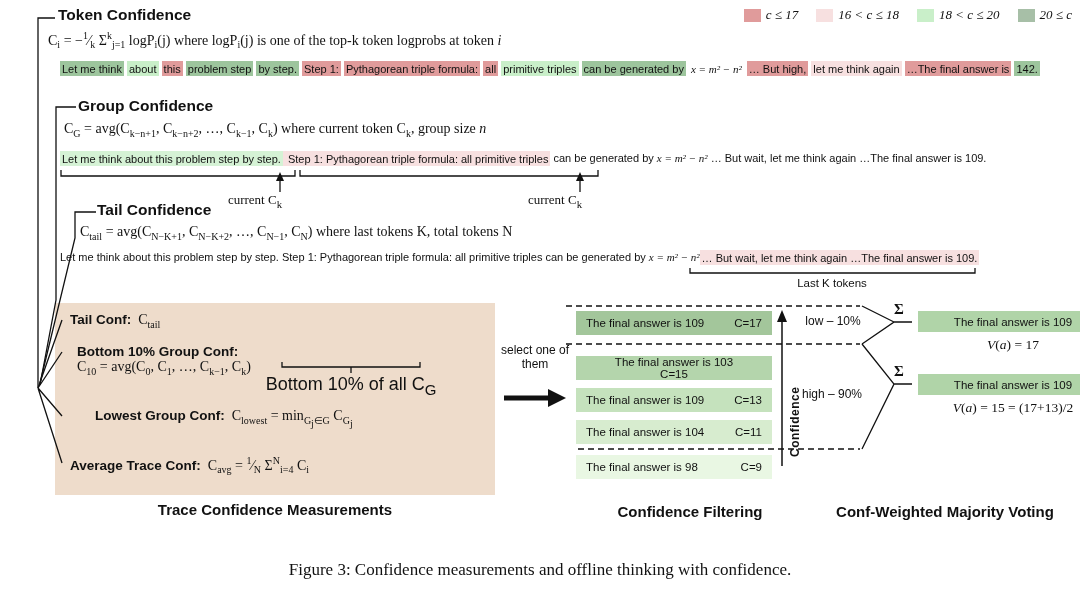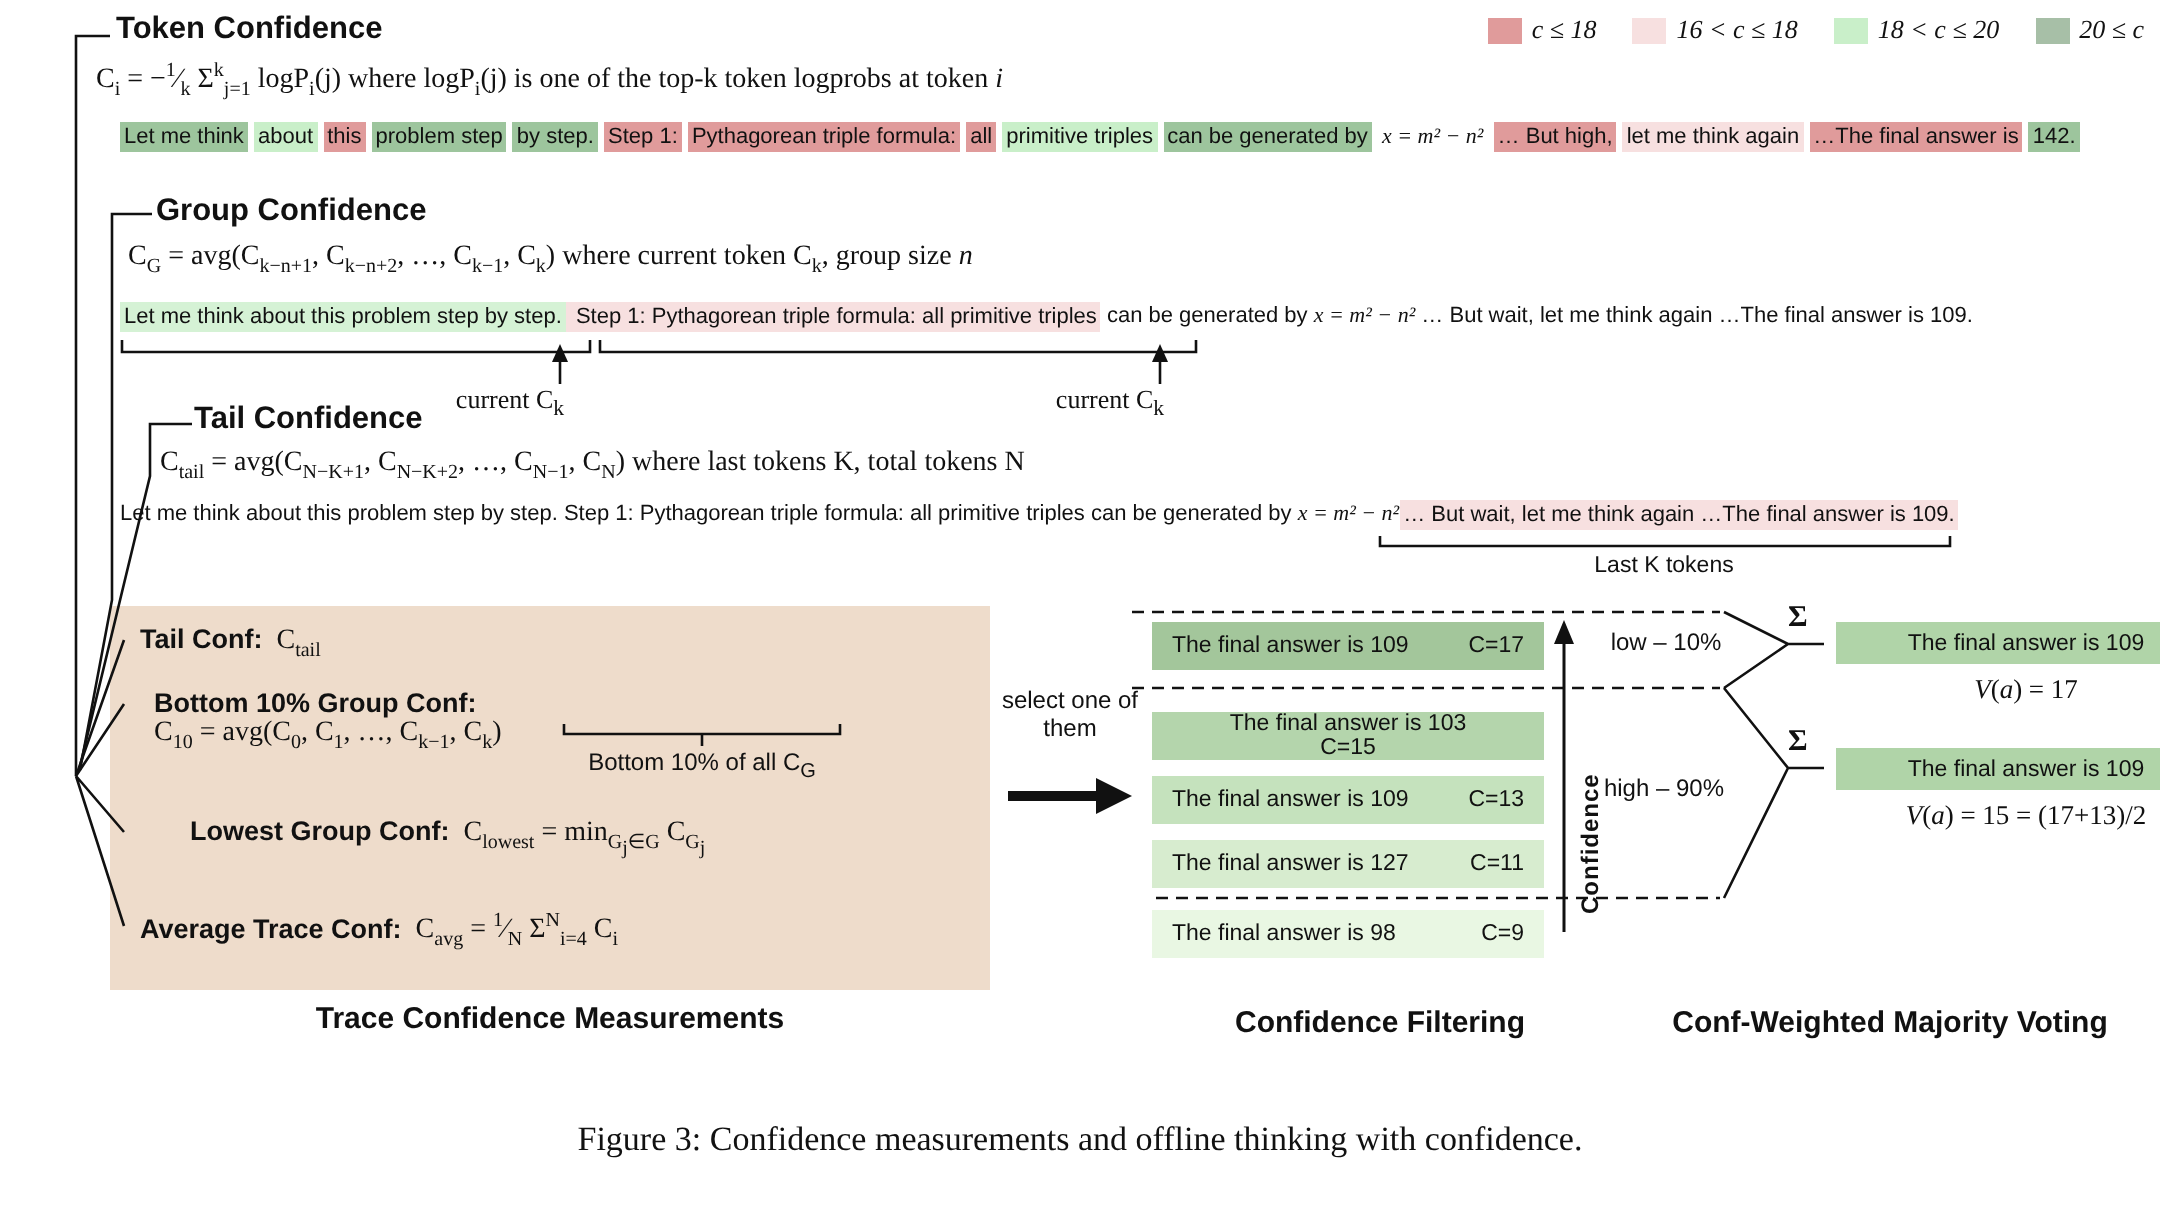--- a/index.html
+++ b/index.html
@@ -10,21 +10,21 @@
   .formula { font-family:"Liberation Serif", serif; font-size:14px; white-space:nowrap; }
   .formula sub, .formula sup, .measure-formula sub, .measure-formula sup { font-size:10px; }
   .tokenline { font-size:11px; white-space:nowrap; line-height:17px; }
   .tok { padding:1.5px 2px; }
   .math { font-family:"Liberation Serif", serif; font-style:italic; }
   .bracket-label { font-family:"Liberation Serif", serif; font-size:13px; text-align:center; white-space:nowrap; }
   .small-label { font-size:11.5px; text-align:center; white-space:nowrap; }
   .measure-row { display:flex; align-items:baseline; white-space:nowrap; }
   .measure-label { font-weight:bold; font-size:13.5px; }
   .measure-formula { font-family:"Liberation Serif", serif; font-size:14px; margin-left:7px; }
-  .note-label { font-size:12px; text-align:center; white-space:nowrap; }
+  .note-label { font-size:18px; text-align:center; white-space:nowrap; }
   .box-caption { font-weight:bold; font-size:15px; text-align:center; }
   .ans { display:flex; justify-content:space-between; align-items:center; width:196px; height:24px;
          padding:0 10px; box-sizing:border-box; font-size:11.5px; }
   .result-box { width:190px; height:21px; display:flex; align-items:center; justify-content:center; font-size:11.5px; }
   .vvalue { font-family:"Liberation Serif", serif; font-size:13.5px; text-align:center; white-space:nowrap; }
   .sigma { font-family:"Liberation Serif", serif; font-weight:bold; font-size:15px; }
   .rotated { writing-mode:vertical-rl; transform:rotate(180deg); font-size:12px; font-weight:bold; letter-spacing:0.5px; }
   .figure-caption { font-family:"Liberation Serif", serif; font-size:17px; text-align:center; }
   .legend { display:flex; gap:18px; align-items:center; }
   .legend-item { display:flex; gap:5px; align-items:center; }
@@ -34,21 +34,21 @@
   svg.overlay { position:absolute; left:0; top:0; pointer-events:none; z-index:20; }
 </style>
 </head>
 <body>
 
 <div class="page">
 
   <div class="legend abs" style="right:8px; top:7px;">
     <div class="legend-item">
       <span class="swatch" style="background-color: rgb(224, 155, 155);"></span>
-      <span class="legend-label">c ≤ 18</span>
+      <span class="legend-label">c ≤ 17</span>
     </div>
     <div class="legend-item">
       <span class="swatch" style="background-color: rgb(247, 224, 224);"></span>
       <span class="legend-label">16 &lt; c ≤ 18</span>
     </div>
     <div class="legend-item">
       <span class="swatch" style="background-color: rgb(201, 239, 201);"></span>
       <span class="legend-label">18 &lt; c ≤ 20</span>
     </div>
     <div class="legend-item">
@@ -120,21 +120,21 @@
   </div>
   <div class="ans abs" style="left: 576px; top: 356px; background-color: rgb(180, 213, 172); flex-direction: column;">
     <span>The final answer is 103</span>
     <span>C=15</span>
   </div>
   <div class="ans abs" style="left: 576px; top: 388px; background-color: rgb(197, 226, 189);">
     <span>The final answer is 109</span>
     <span>C=13</span>
   </div>
   <div class="ans abs" style="left: 576px; top: 420px; background-color: rgb(215, 236, 207);">
-    <span>The final answer is 127</span>
+    <span>The final answer is 104</span>
     <span>C=11</span>
   </div>
   <div class="ans abs" style="left: 576px; top: 455px; background-color: rgb(233, 247, 227);">
     <span>The final answer is 98</span>
     <span>C=9</span>
   </div>
 
   <div class="rotated abs" style="left:788px; top:335px; height:122px;">Confidence</div>
   <div class="small-label abs" style="left:804px; top:314px; width:58px; font-size:12px;">low – 10%</div>
   <div class="small-label abs" style="left:801px; top:387px; width:62px; font-size:12px;">high – 90%</div>

